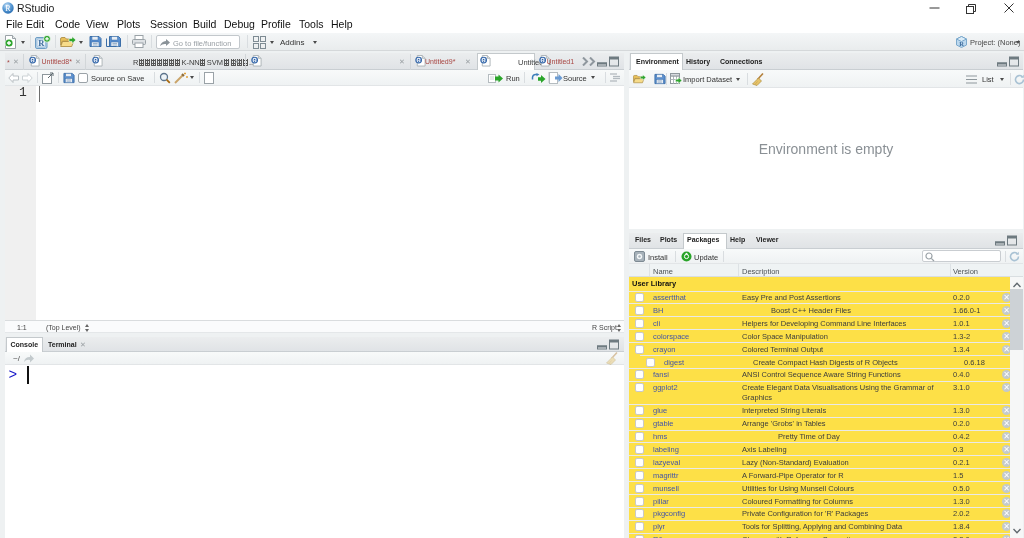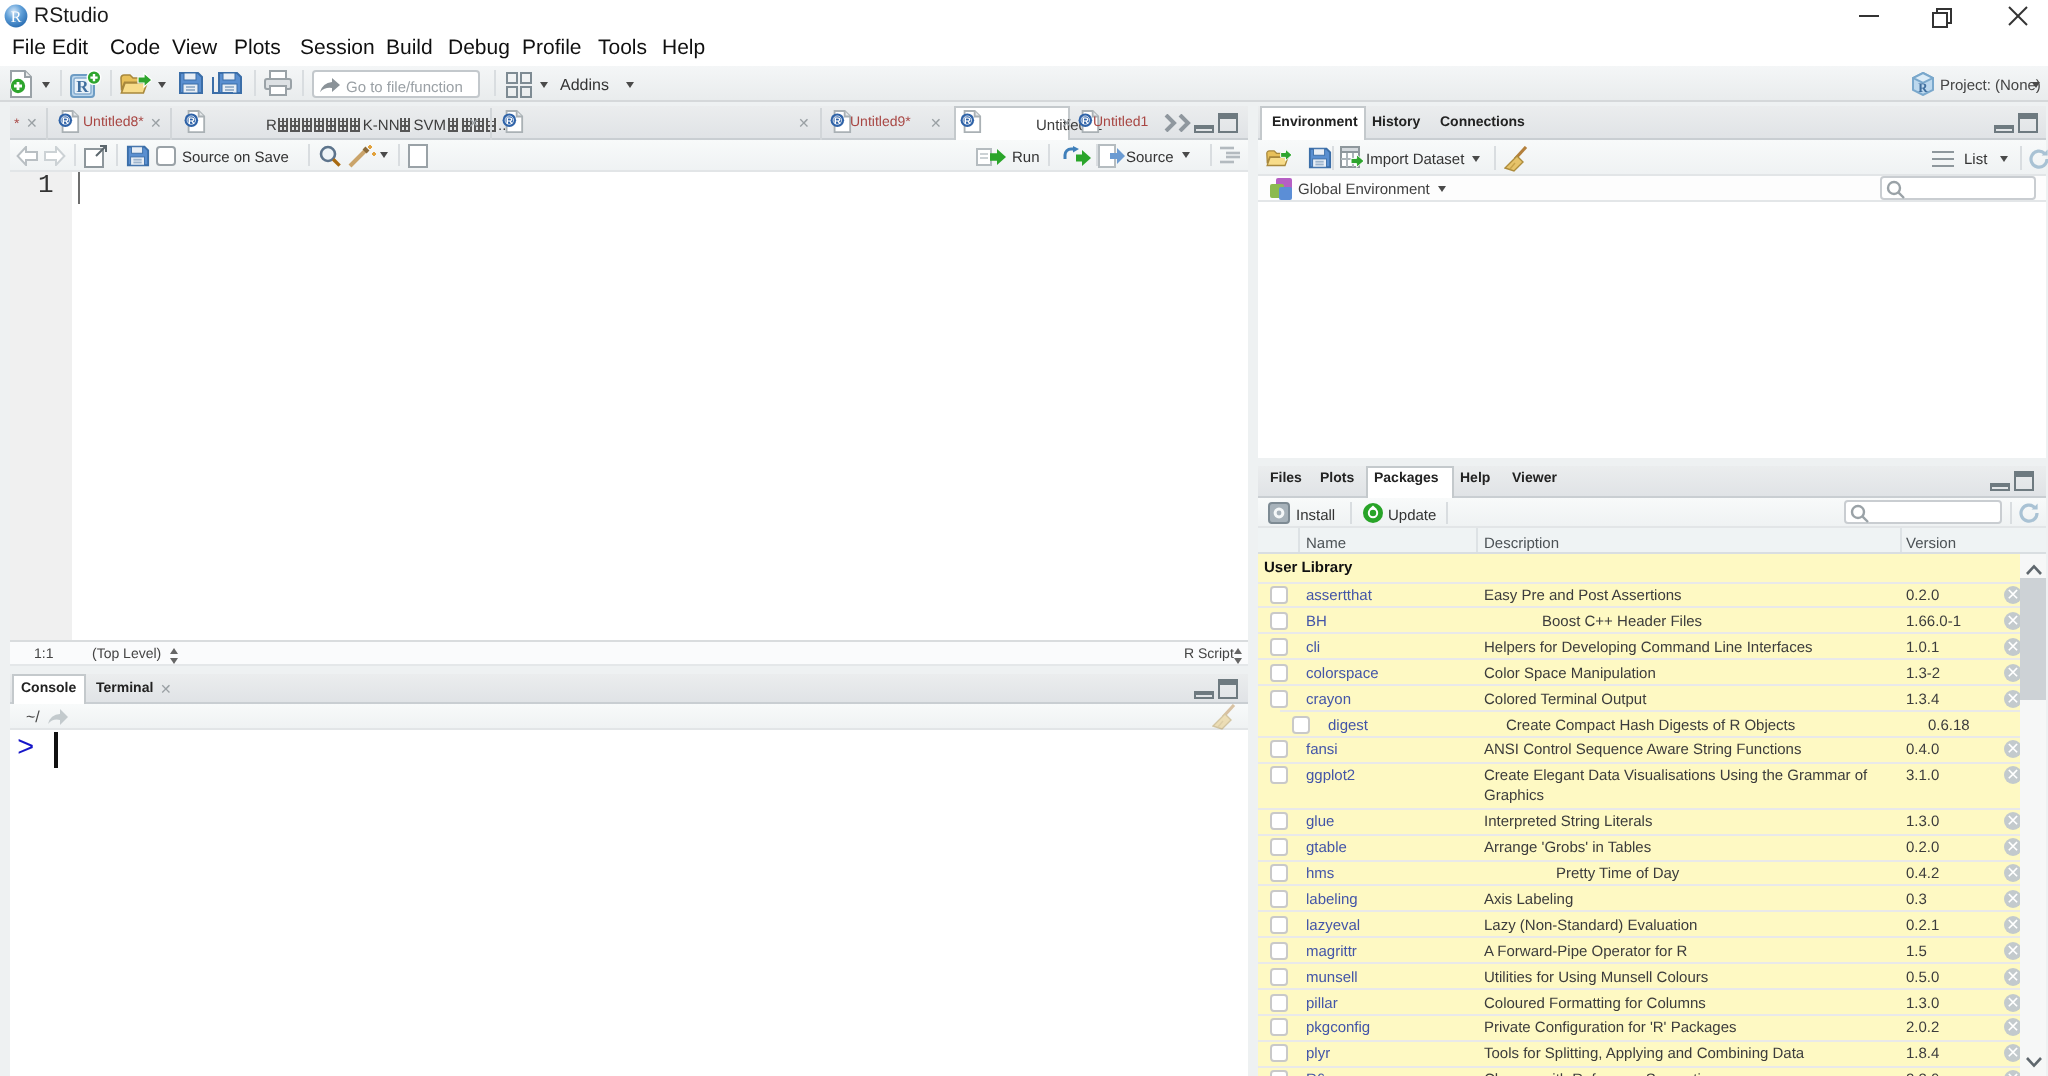--- a/index.html
+++ b/index.html
@@ -405,38 +405,24 @@
         <line x1="0" y1="8" x2="11" y2="8"></line>
       </svg>
     <span class="abs" style="left:353px;top:5px;font-size:7.5px;color:#333;">List</span>
     <span class="abs caret" style="left:371px;top:8px;"></span>
     <div class="sep" style="left:381px;top:3px;height:12px;"></div>
     <svg class="abs" style="left:385px;top:4px" width="11" height="11" viewBox="0 0 11 11">
         <path d="M9.5,5.5 a4,4 0 1 1 -1.2,-2.8" fill="none" stroke="#a9c2d4" stroke-width="1.6"></path>
         <path d="M9.8,0.8 v3 h-3 z" fill="#a9c2d4"></path>
       </svg>
   </div>
-  <div class="abs" style="left:0;top:35px;width:394px;height:13px;border-bottom:1px solid #e3e6e8;background:#fdfdfd;">
-    <svg class="abs" style="left:6px;top:1px" width="11" height="11" viewBox="0 0 11 11">
-        <rect x="3" y="0" width="8" height="8" rx="1" fill="#b55fc4"></rect>
-        <rect x="0" y="3" width="7" height="7" rx="1" fill="#8cba4f"></rect>
-        <rect x="4.5" y="4.5" width="6.5" height="6.5" rx="1" fill="#5b8ed6"></rect>
-      </svg>
-    <span class="abs" style="left:20px;top:2px;font-size:7.5px;color:#404040;">Global Environment</span>
-    <span class="abs caret" style="left:90px;top:5px;"></span>
-    <div class="abs" style="left:311px;top:0px;width:78px;height:12px;background:#fff;border:1px solid #c9cdd1;border-radius:2px;">
-      <svg class="abs" style="left:2px;top:1px" width="10" height="10" viewBox="0 0 10 10">
-          <circle cx="4" cy="4" r="3" fill="none" stroke="#9aa2a7" stroke-width="1.2"></circle>
-          <line x1="6.3" y1="6.3" x2="9" y2="9" stroke="#9aa2a7" stroke-width="1.2"></line>
-        </svg>
-    </div>
-  </div>
+  <span class="abs" style="left:0;top:88px;width:394px;text-align:center;font-size:14px;color:#8a9095;">Environment is empty</span>
 </div>
 
-<div id="pkg" class="abs" style="left:629px;top:233px;width:394px;height:305px;background:#fef9c3;overflow:hidden;">
+<div id="pkg" class="abs" style="left:629px;top:233px;width:394px;height:305px;background:#fde047;overflow:hidden;">
   <div class="abs tabstrip" style="left:0;top:0;width:394px;height:15.5px;">
     <span class="abs" style="left:6px;top:3px;font-size:7px;font-weight:bold;color:#222;">Files</span>
     <span class="abs" style="left:31px;top:3px;font-size:7px;font-weight:bold;color:#222;">Plots</span>
     <div class="abs tab-active" style="left:54px;top:0;width:44px;height:15.5px;"></div>
     <span class="abs" style="left:58px;top:3px;font-size:7px;font-weight:bold;color:#222;">Packages</span>
     <span class="abs" style="left:101px;top:3px;font-size:7px;font-weight:bold;color:#222;">Help</span>
     <span class="abs" style="left:127px;top:3px;font-size:7px;font-weight:bold;color:#222;">Viewer</span>
     <svg class="abs" style="left:366px;top:3px" width="10" height="10" viewBox="0 0 10 10">
         <path d="M0,5.5 h10 v4 h-10 z M1,6.5 h8 v2 h-8 z" fill="#6e7a80" fill-rule="evenodd"></path>
         <rect x="0" y="5.5" width="10" height="2" fill="#6e7a80"></rect>

